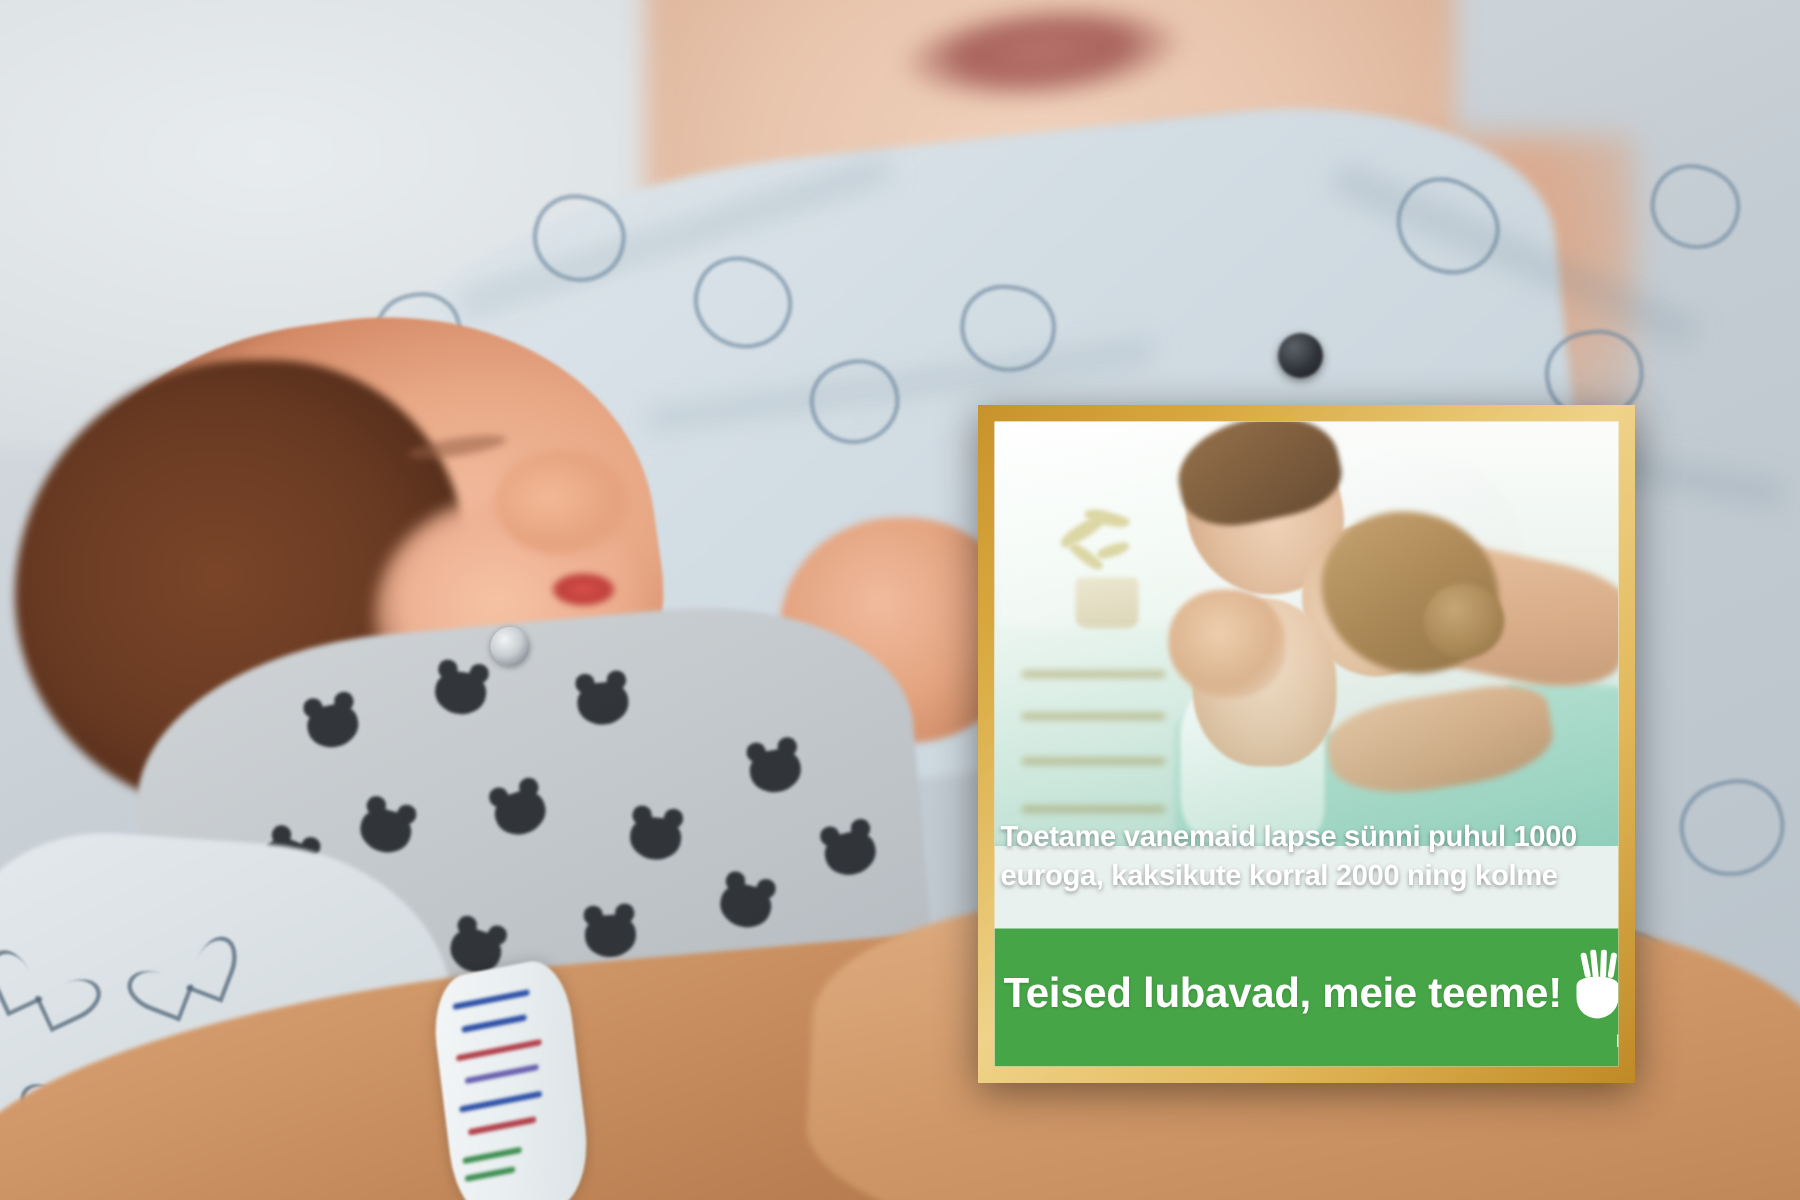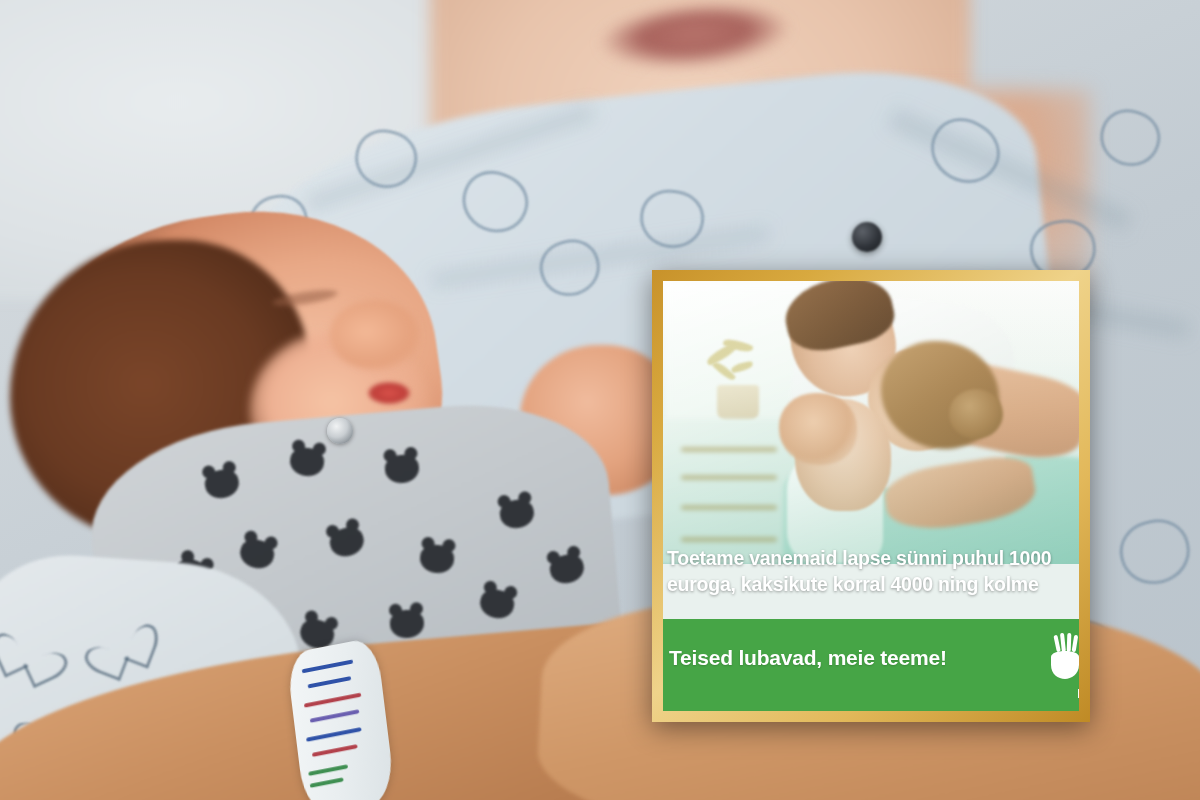--- a/index.html
+++ b/index.html
@@ -345,21 +345,21 @@
   .ad-headline span { display:block; }
 
   
   .ad-bar {
     position:absolute; left:0; bottom:0; width:100%; height:92px;
     background:#46a546;
     overflow:hidden;
   }
   .ad-slogan {
     position:absolute; left:6px; top:27px;
-    color:#ffffff; font-weight:700; font-size:21px; letter-spacing:-.2px;
+    color:#ffffff; font-weight:700; font-size:28px; letter-spacing:-.2px;
     text-shadow:0 1px 2px rgba(0,0,0,.18);
     white-space:nowrap;
   }
   .ad-logo {
     position:absolute; right:-8px; top:14px; width:44px; height:48px;
   }
   .ad-logo-name {
     position:absolute; right:-14px; bottom:10px;
     color:#ffffff; font-weight:700; font-size:12px; letter-spacing:.2px;
     white-space:nowrap;
@@ -475,21 +475,21 @@
 
         <div class="ad-baby-wrap"></div>
         <div class="ad-baby"></div>
         <div class="ad-hand"></div>
 
         <div class="ad-photo-tint"></div>
       </div>
 
       <div class="ad-headline">
         <span>Toetame vanemaid lapse sünni puhul 1000</span>
-        <span>euroga, kaksikute korral 4000 ning kolme</span>
+        <span>euroga, kaksikute korral 2000 ning kolme</span>
       </div>
 
       <div class="ad-bar">
         <div class="ad-slogan">Teised lubavad, meie teeme!</div>
         <div class="ad-logo">
           <svg width="44" height="48" viewBox="0 0 44 48" aria-hidden="true">
             <g fill="#ffffff">
               <rect x="12" y="2" width="4" height="17" rx="2" transform="rotate(-12 14 10)"></rect>
               <rect x="18" y="0" width="4" height="19" rx="2" transform="rotate(-6 20 10)"></rect>
               <rect x="24" y="0" width="4" height="19" rx="2" transform="rotate(2 26 10)"></rect>

